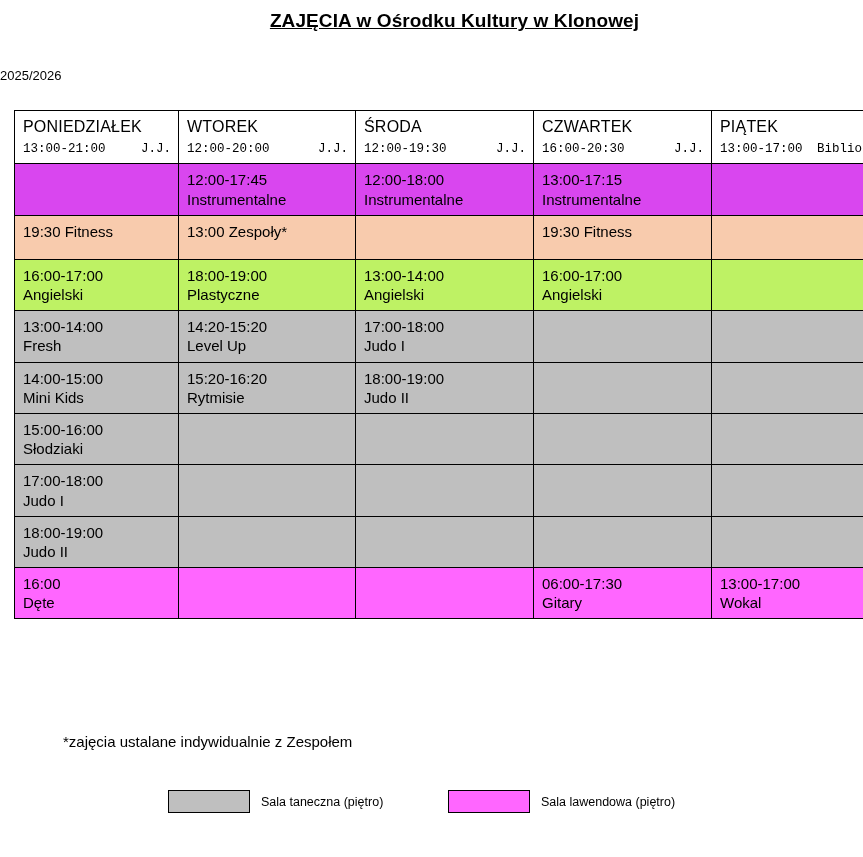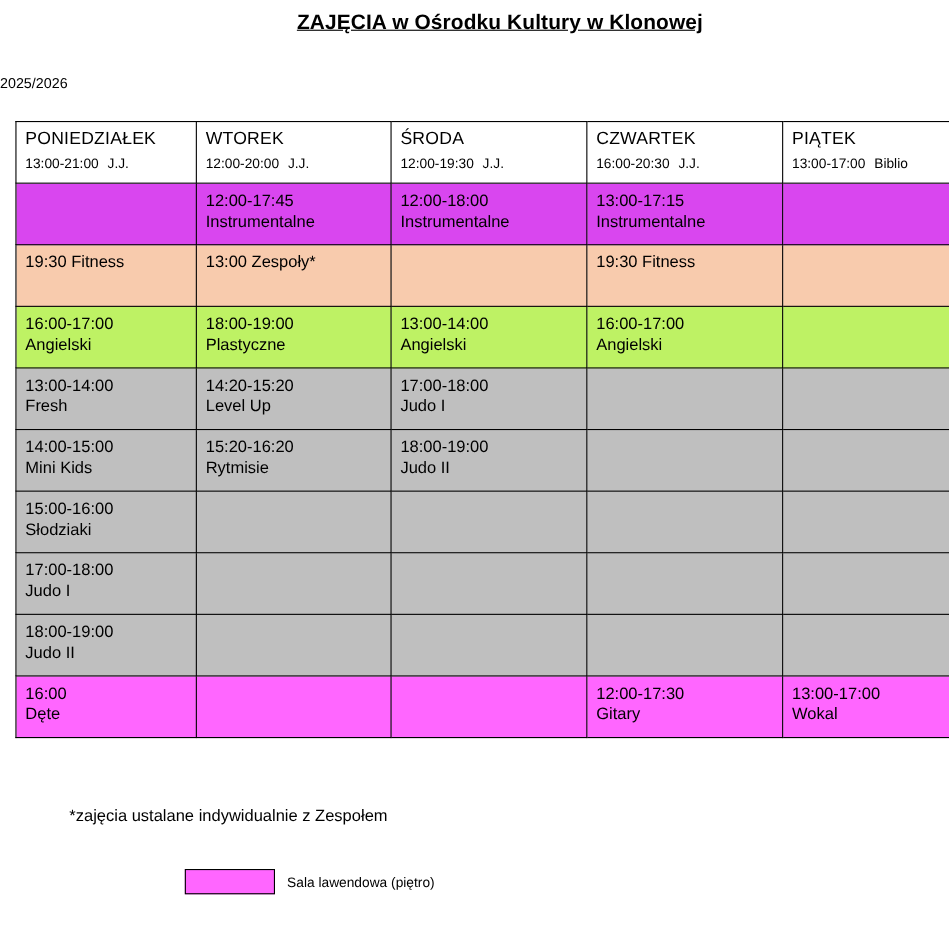--- a/index.html
+++ b/index.html
@@ -40,21 +40,21 @@
     margin-left: 14px;
     width: 835px;
     table-layout: fixed;
   }
   table.schedule td, table.schedule th {
     border: 1px solid #000000;
     vertical-align: top;
     padding: 6px 7px 6px 8px;
     font-size: 15px;
     line-height: 1.28;
-    height: 56px;
+    height: 44px;
     box-sizing: border-box;
     text-align: left;
     font-weight: normal;
   }
   col.c0 { width: 164px; }
   col.c1 { width: 177px; }
   col.c2 { width: 178px; }
   col.c3 { width: 178px; }
   col.c4 { width: 158px; }
 
@@ -65,22 +65,23 @@
   }
   .hday {
     font-size: 16px;
     letter-spacing: 0.2px;
     white-space: nowrap;
   }
   .hhours {
     font-size: 12.5px;
     margin-top: 4px;
     display: flex;
-    justify-content: flex-start;
+    justify-content: space-between;
     white-space: nowrap;
+    font-family: Liberation Mono, monospace;
   }
   .hhours .hnote {
     margin-left: 8px;
   }
   .cell-line1 { display: block; }
   .cell-line2 { display: block; }
   .room-empty  { background: #d946ef; }
   .room-widow  { background: #f8cbad; }
   .room-turk   { background: #bef264; }
   .room-taneczna { background: #bfbfbf; }
@@ -359,35 +360,39 @@
           </td>
           <td class="room-lawend">
             <span class="cell-line1"></span>
             <span class="cell-line2"></span>
           </td>
           <td class="room-lawend">
             <span class="cell-line1"></span>
             <span class="cell-line2"></span>
           </td>
           <td class="room-lawend">
-            <span class="cell-line1">12:00-17:30</span>
+            <span class="cell-line1">06:00-17:30</span>
             <span class="cell-line2">Gitary</span>
           </td>
           <td class="room-lawend">
             <span class="cell-line1">13:00-17:00</span>
             <span class="cell-line2">Wokal</span>
           </td>
         </tr>
       </tbody>
   </table>
 
   <div class="footnote">*zajęcia ustalane indywidualnie z Zespołem</div>
 
   <div class="legend">
       <div class="legend-row">
+        <div class="legend-item">
+          <div class="legend-swatch room-taneczna"></div>
+          <div class="legend-label">Sala taneczna (piętro)</div>
+        </div>
         <div class="legend-item">
           <div class="legend-swatch room-lawend"></div>
           <div class="legend-label">Sala lawendowa (piętro)</div>
         </div>
       </div>
     </div>
 
 </div>
 
 </body></html>

